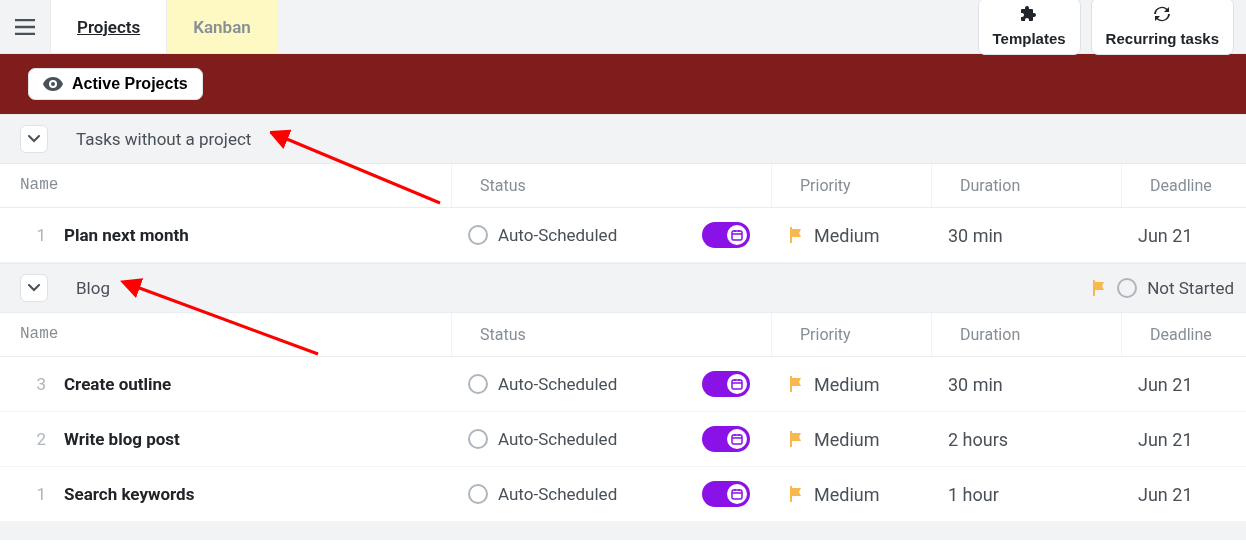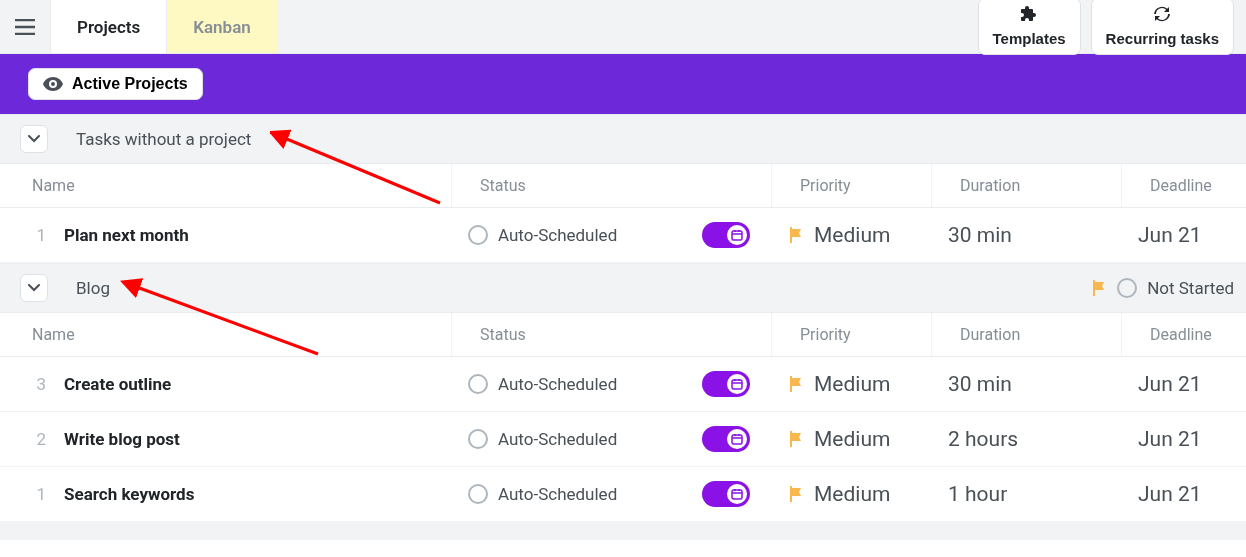--- a/index.html
+++ b/index.html
@@ -36,39 +36,40 @@
     font-weight: 600;
     color: #868e96;
     cursor: pointer;
     background: #fef9c3;
   }
   .tab.active {
     background: #fff;
     color: #212529;
     border-left: 1px solid #e9ecef;
     border-right: 1px solid #e9ecef;
+    text-decoration: underline;
   }
   .topbar-right { display: flex; gap: 10px; }
   .btn {
     background: #fff;
     border: 1px solid #dee2e6;
     border-radius: 7px;
     padding: 7px 14px;
     font-size: 15px;
     font-weight: 600;
     cursor: pointer;
     display: flex;
     align-items: center;
     gap: 8px;
     color: #212529;
     flex-direction: column;
   }
   .toolbar {
     padding: 14px 20px 14px 28px;
-    background: #6d28d9;
+    background: #7f1d1d;
   }
   .chip {
     background: #fff;
     border: 1px solid #dee2e6;
     border-radius: 7px;
     padding: 6px 14px;
     font-size: 16px;
     font-weight: 600;
     cursor: pointer;
     display: inline-flex;
@@ -113,21 +114,21 @@
     background: #fff;
     border-bottom: 1px solid #e9ecef;
   }
   .col-head {
     padding: 12px 16px 12px 28px;
     font-size: 16px;
     color: #868e96;
     font-weight: 400;
     border-right: 1px solid #f1f3f5;
   }
-  .col-head:first-child { padding-left: 32px; }
+  .col-head:first-child { padding-left: 20px; font-family: Liberation Mono, monospace; }
   .col-head:last-child { border-right: none; }
   .row {
     display: grid;
     grid-template-columns: 452px 320px 160px 190px 124px;
     background: #fff;
     border-bottom: 1px solid #f1f3f5;
   }
   .cell {
     padding: 14px 16px;
     display: flex;
@@ -157,21 +158,21 @@
   }
   .toggle-knob {
     position: absolute;
     right: 3px; top: 3px;
     width: 20px; height: 20px;
     background: #fff;
     border-radius: 50%;
     display: flex; align-items: center; justify-content: center;
   }
   .flag { color: #f8b84e; flex-shrink: 0; }
-  .priority-text, .duration-text, .deadline-text { color: #495057; font-size: 21px; }
+  .priority-text, .duration-text, .deadline-text { color: #495057; font-size: 18px; }
   .footer-bar {
     height: 18px;
     background: #f1f3f5;
   }
   .arrow-overlay {
     position: absolute;
     pointer-events: none;
     z-index: 10;
   }
 </style>

